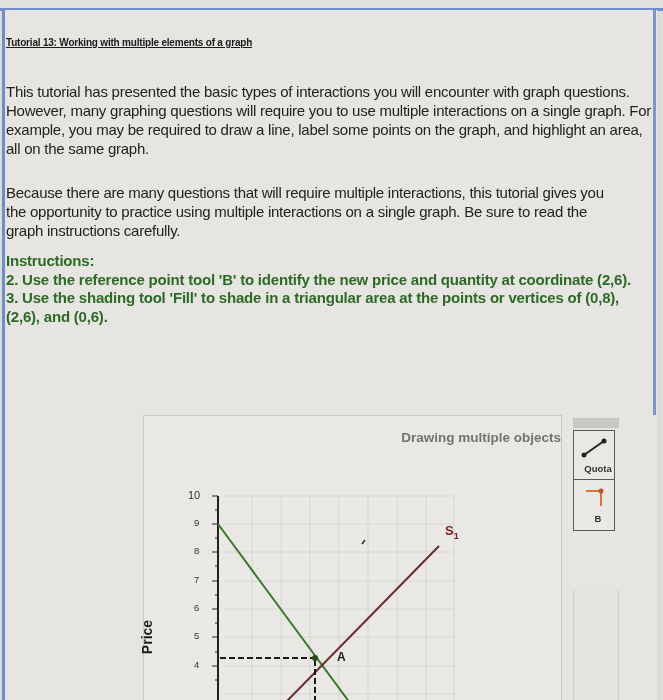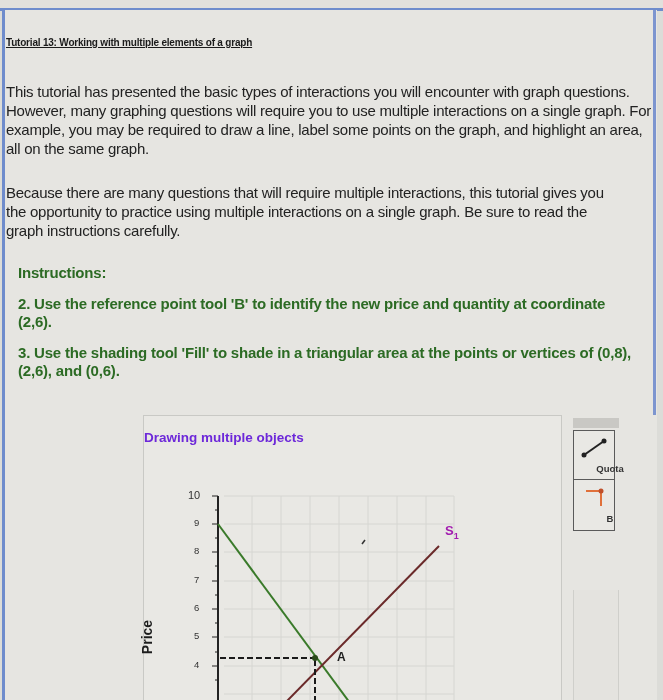--- a/index.html
+++ b/index.html
@@ -5,29 +5,29 @@
   html,body{margin:0;padding:0;}
   body{width:663px;height:700px;overflow:hidden;background:#dcdcd8;font-family:"Liberation Sans",sans-serif;position:relative;}
   .topbar{position:absolute;left:0;top:0;width:663px;height:8px;background:#e2e0dc;border-bottom:3px solid #6f8ccc;}
   .panel{position:absolute;left:2px;top:10px;width:652px;height:690px;background:#e6e5e1;border-left:3px solid #6f8ccc;}
   .rightrule{position:absolute;left:653px;top:10px;width:3px;height:405px;background:#7d95cf;}
   .title{position:absolute;left:6px;top:37px;font-size:10px;font-weight:bold;color:#1b1b1b;text-decoration:underline;letter-spacing:-0.2px;}
   .para{position:absolute;left:6px;font-size:15px;line-height:19px;color:#222;letter-spacing:-0.25px;}
   .p1{top:82px;width:650px;}
   .p2{top:183px;width:620px;}
   .instr{position:absolute;left:6px;top:252px;width:645px;font-size:15px;line-height:18.5px;font-weight:bold;color:#2c6b24;letter-spacing:-0.2px;}
-  .instr div{margin:12px;}
+  .instr div{margin:0;}
   .graphbox{position:absolute;left:143px;top:415px;width:417px;height:290px;border:1px solid #c9c9c5;background:#e9e8e4;}
-  .gtitle{position:absolute;left:0;width:417px;top:14px;text-align:left;font-size:13.5px;font-weight:bold;color:#6d28d9;}
+  .gtitle{position:absolute;left:0;width:417px;top:14px;text-align:right;font-size:13.5px;font-weight:bold;color:#737373;}
   .ylabel{position:absolute;left:-14px;top:213px;transform:rotate(-90deg);font-size:14px;font-weight:bold;color:#1d1d1d;}
   svg.plot{position:absolute;left:0;top:0;}
   .tools{position:absolute;left:573px;top:430px;width:42px;height:270px;}
   .scrollcap{position:absolute;left:573px;top:418px;width:46px;height:10px;background:#c9c8c4;}
   .tool{position:absolute;left:0;width:40px;border:1px solid #5a5a5a;background:#e9e8e4;text-align:center;}
-  .tool .lbl{position:absolute;left:16px;width:40px;font-size:9.5px;font-weight:bold;color:#333;}
+  .tool .lbl{position:absolute;left:4px;width:40px;font-size:9.5px;font-weight:bold;color:#333;}
   .tool svg{position:absolute;left:4px;top:4px;}
   .toolsbg{position:absolute;left:573px;top:590px;width:44px;height:110px;background:#e4e3df;border-left:1px solid #cfcfcb;border-right:1px solid #cfcfcb;}
 </style>
 </head>
 <body>
 
 <div class="topbar"></div>
 <div class="panel"></div>
 <div class="rightrule"></div>
 
@@ -96,21 +96,21 @@
   </svg>
 
   <div style="position:absolute;left:44px;top:73px;font-size:11px;color:#333;">10</div>
   <div style="position:absolute;left:50px;top:101px;font-size:9.5px;color:#333;">9</div>
   <div style="position:absolute;left:50px;top:129px;font-size:9.5px;color:#333;">8</div>
   <div style="position:absolute;left:50px;top:158px;font-size:9.5px;color:#333;">7</div>
   <div style="position:absolute;left:50px;top:186px;font-size:9.5px;color:#333;">6</div>
   <div style="position:absolute;left:50px;top:214px;font-size:9.5px;color:#333;">5</div>
   <div style="position:absolute;left:50px;top:243px;font-size:9.5px;color:#333;">4</div>
 
-  <div style="position:absolute;left:301px;top:107px;font-size:13px;font-weight:bold;color:#a21caf;"><span>S</span><sub style="font-size:9px;">1</sub></div>
+  <div style="position:absolute;left:301px;top:107px;font-size:13px;font-weight:bold;color:#7f1d1d;"><span>S</span><sub style="font-size:9px;">1</sub></div>
   <div style="position:absolute;left:193px;top:234px;font-size:12px;font-weight:bold;color:#1d1d1d;">A</div>
 </div>
 
 <div class="scrollcap"></div>
 <div class="toolsbg"></div>
 
 <div class="tools">
   <div class="tool" style="top:0;height:48px;">
     <svg width="32" height="24">
       <line x1="6" y1="20" x2="26" y2="6" stroke="#222" stroke-width="2"></line>

